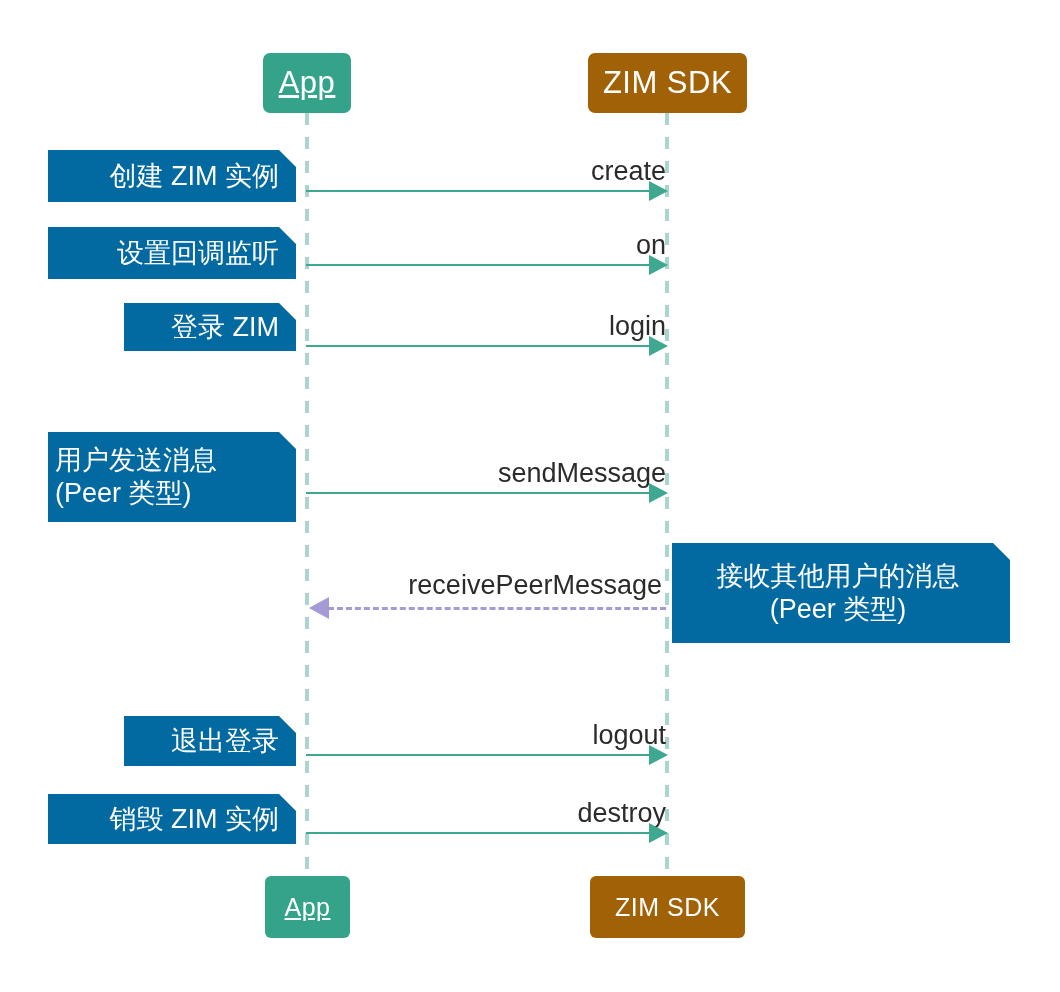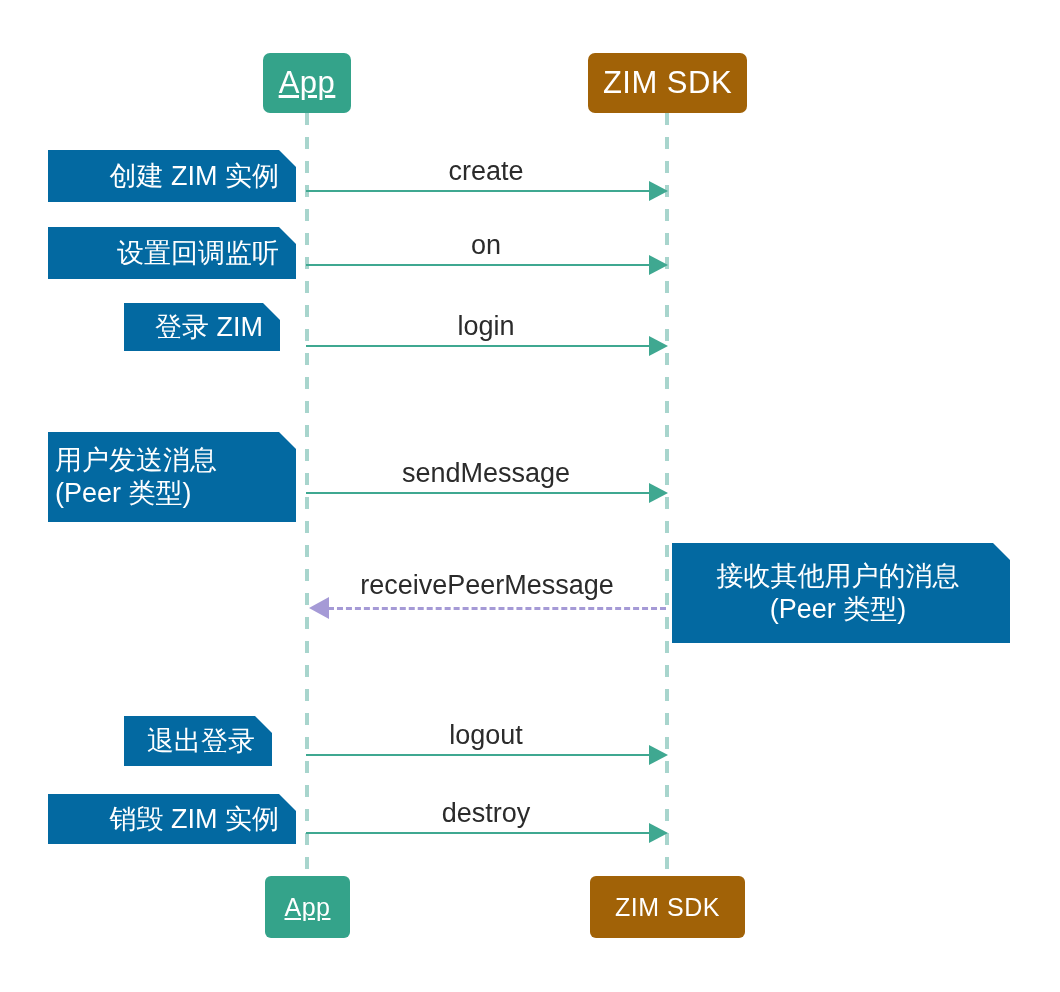--- a/index.html
+++ b/index.html
@@ -76,21 +76,21 @@
     border-top: 11px solid transparent;
     border-bottom: 11px solid transparent;
     border-right: 20px solid #a59ad6;
   }
 
   
   .msg-text {
     position: absolute;
     color: #2b2b2b;
     font-size: 27px;
-    text-align: center;
+    text-align: right;
     white-space: nowrap;
     line-height: 1;
   }
 
   
   .tag {
     position: absolute;
     background: #0369a1;
     color: #ffffff;
     font-size: 27px;
@@ -134,21 +134,21 @@
   <div class="msg-line" style="left:306px; top:190px; width:345px;"></div>
   <div class="arrow-head right" style="left:649px; top:181px;"></div>
 
   <div class="tag pad-right" style="left:48px; top:227px; width:248px; height:52px;">
     <span class="l1">设置回调监听</span>
   </div>
   <div class="msg-text" style="left:306px; top:232px; width:360px;">on</div>
   <div class="msg-line" style="left:306px; top:264px; width:345px;"></div>
   <div class="arrow-head right" style="left:649px; top:255px;"></div>
 
-  <div class="tag pad-right" style="left:124px; top:303px; width:156px; height:48px;">
+  <div class="tag pad-right" style="left:124px; top:303px; width:172px; height:48px;">
     <span class="l1">登录 ZIM</span>
   </div>
   <div class="msg-text" style="left:306px; top:313px; width:360px;">login</div>
   <div class="msg-line" style="left:306px; top:345px; width:345px;"></div>
   <div class="arrow-head right" style="left:649px; top:336px;"></div>
 
   <div class="tag pad-left two-line" style="left:48px; top:432px; width:248px; height:90px;">
     <span class="l1">用户发送消息</span>
     <span class="l2">(Peer 类型)</span>
   </div>
@@ -157,21 +157,21 @@
   <div class="arrow-head right" style="left:649px; top:483px;"></div>
 
   <div class="tag pad-left center-2" style="left:672px; top:543px; width:338px; height:100px;">
     <span class="l1">接收其他用户的消息</span>
     <span class="l2">(Peer 类型)</span>
   </div>
   <div class="msg-text" style="left:312px; top:572px; width:350px;">receivePeerMessage</div>
   <div class="msg-line dashed" style="left:328px; top:607px; width:338px;"></div>
   <div class="arrow-head left" style="left:309px; top:597px;"></div>
 
-  <div class="tag pad-right" style="left:124px; top:716px; width:148px; height:50px;">
+  <div class="tag pad-right" style="left:124px; top:716px; width:172px; height:50px;">
     <span class="l1">退出登录</span>
   </div>
   <div class="msg-text" style="left:306px; top:722px; width:360px;">logout</div>
   <div class="msg-line" style="left:306px; top:754px; width:345px;"></div>
   <div class="arrow-head right" style="left:649px; top:745px;"></div>
 
   <div class="tag pad-right" style="left:48px; top:794px; width:248px; height:50px;">
     <span class="l1">销毁 ZIM 实例</span>
   </div>
   <div class="msg-text" style="left:306px; top:800px; width:360px;">destroy</div>

